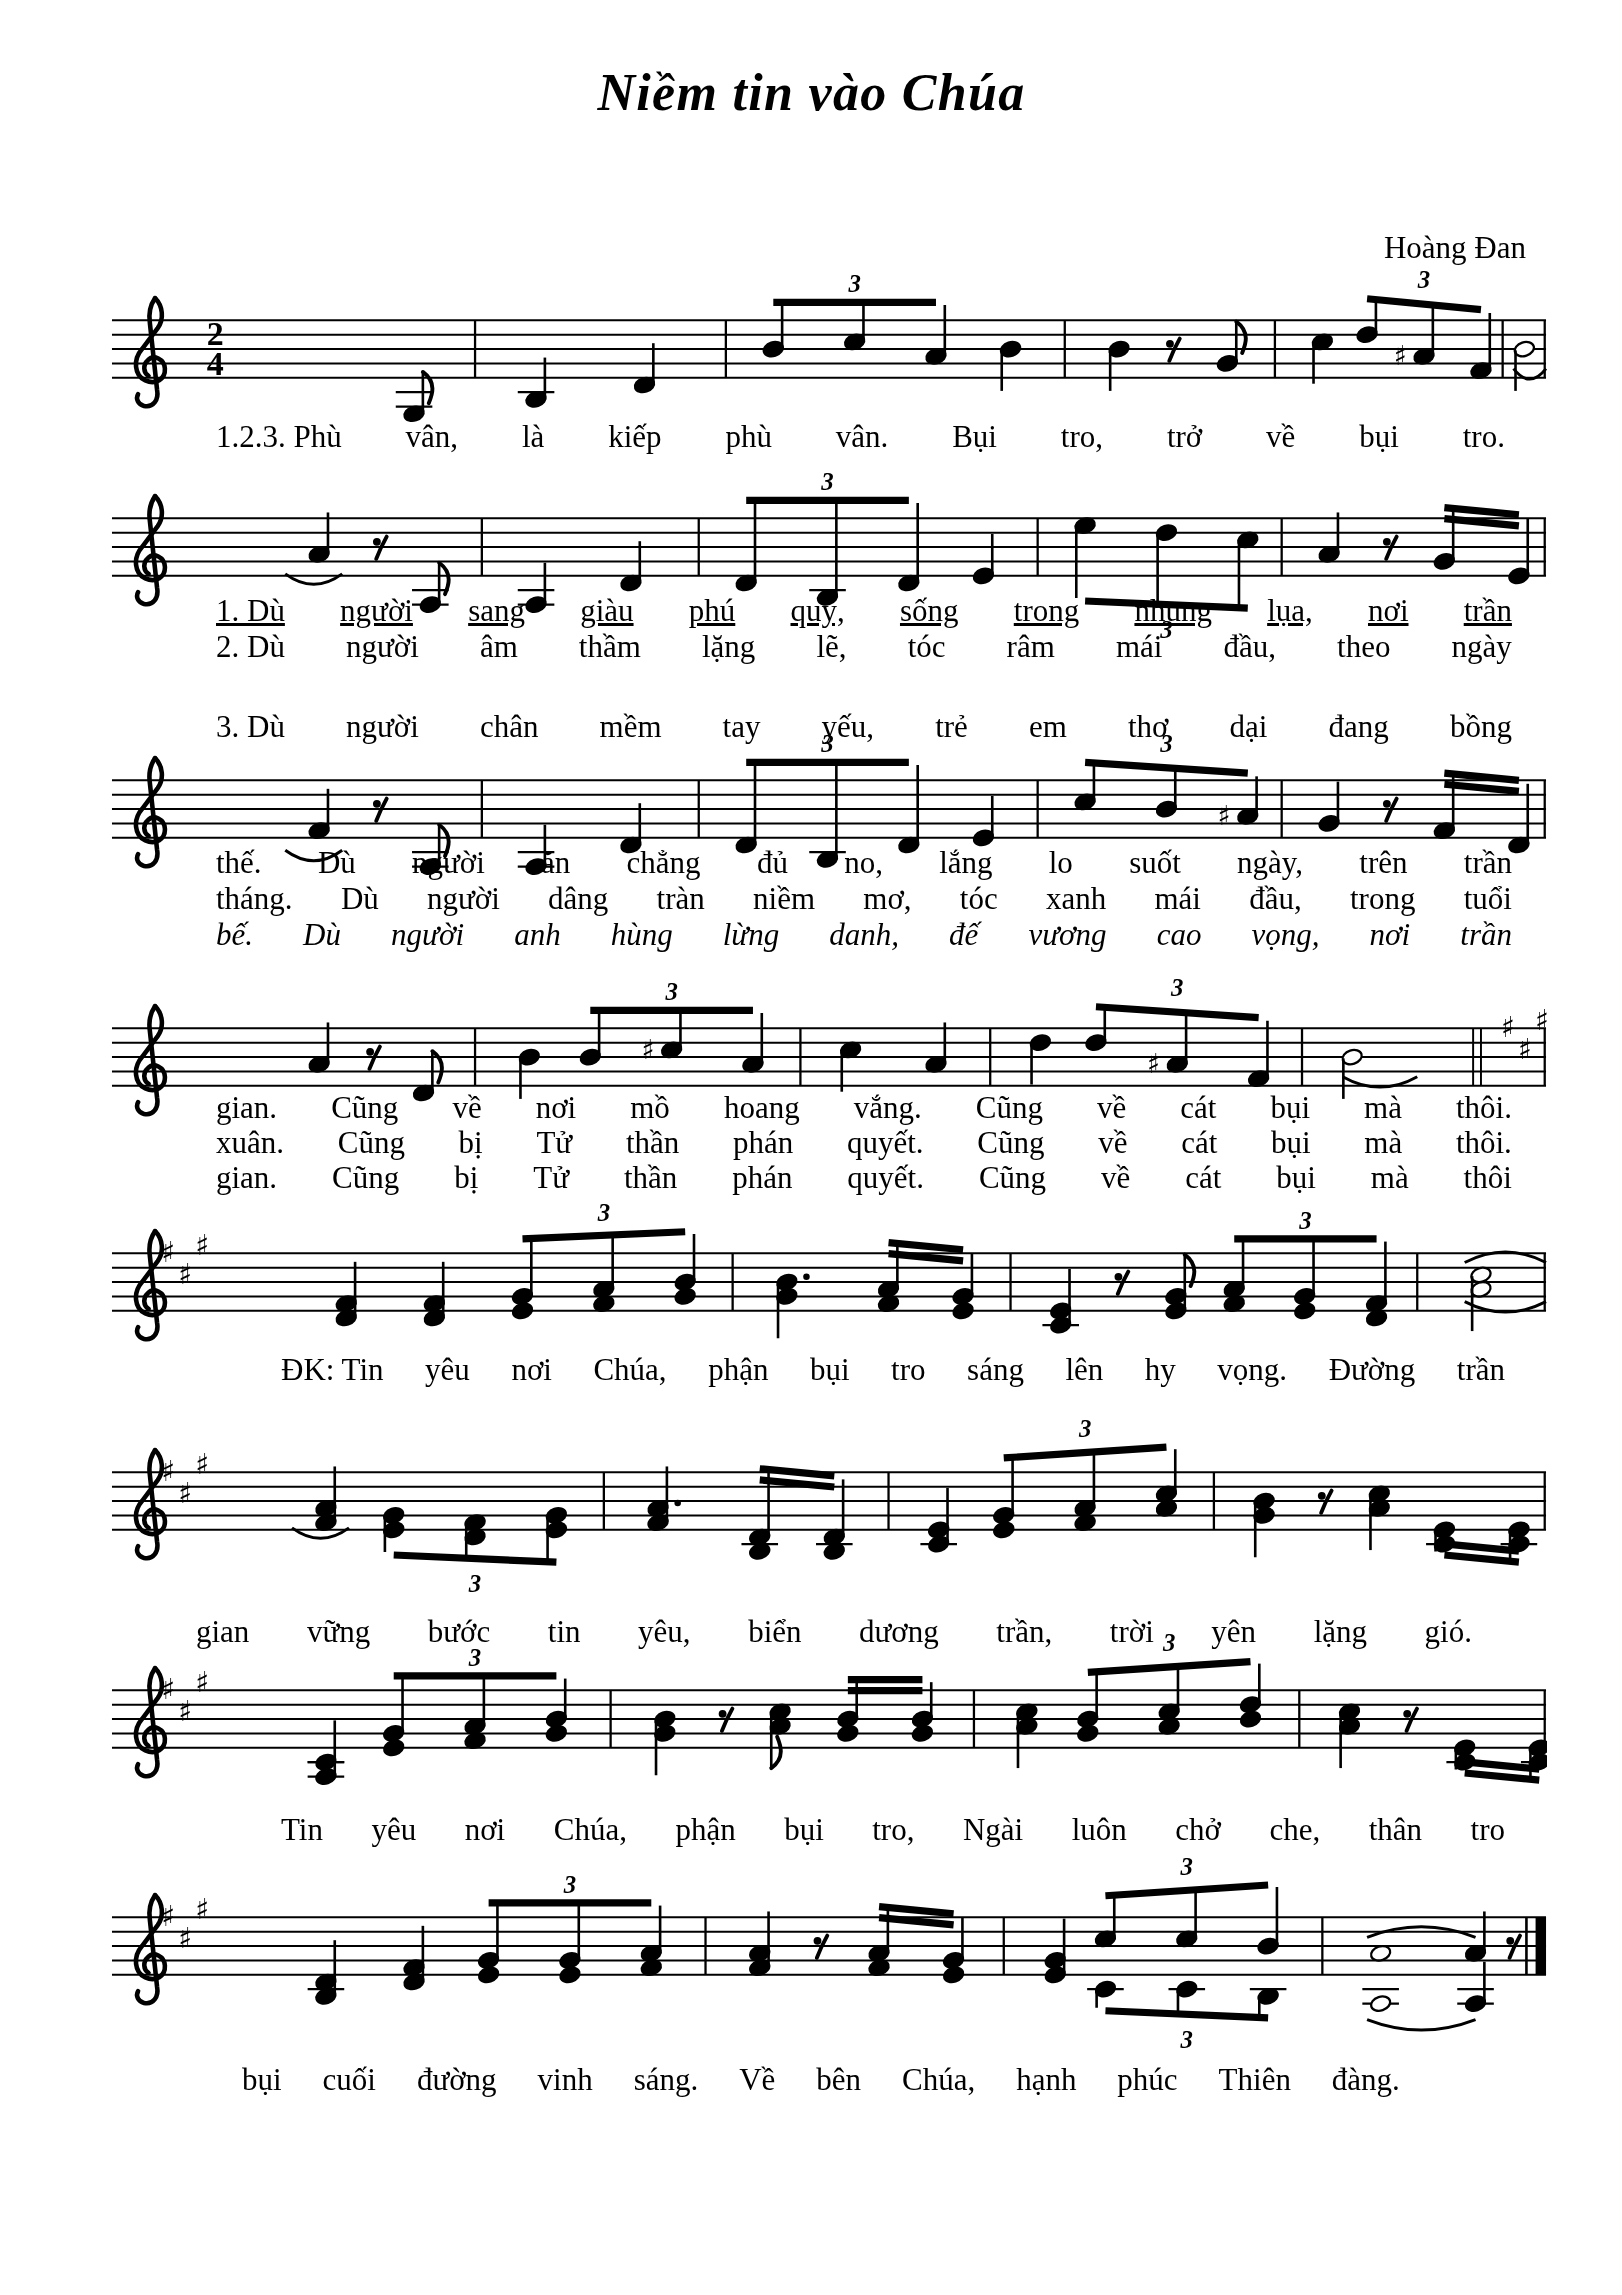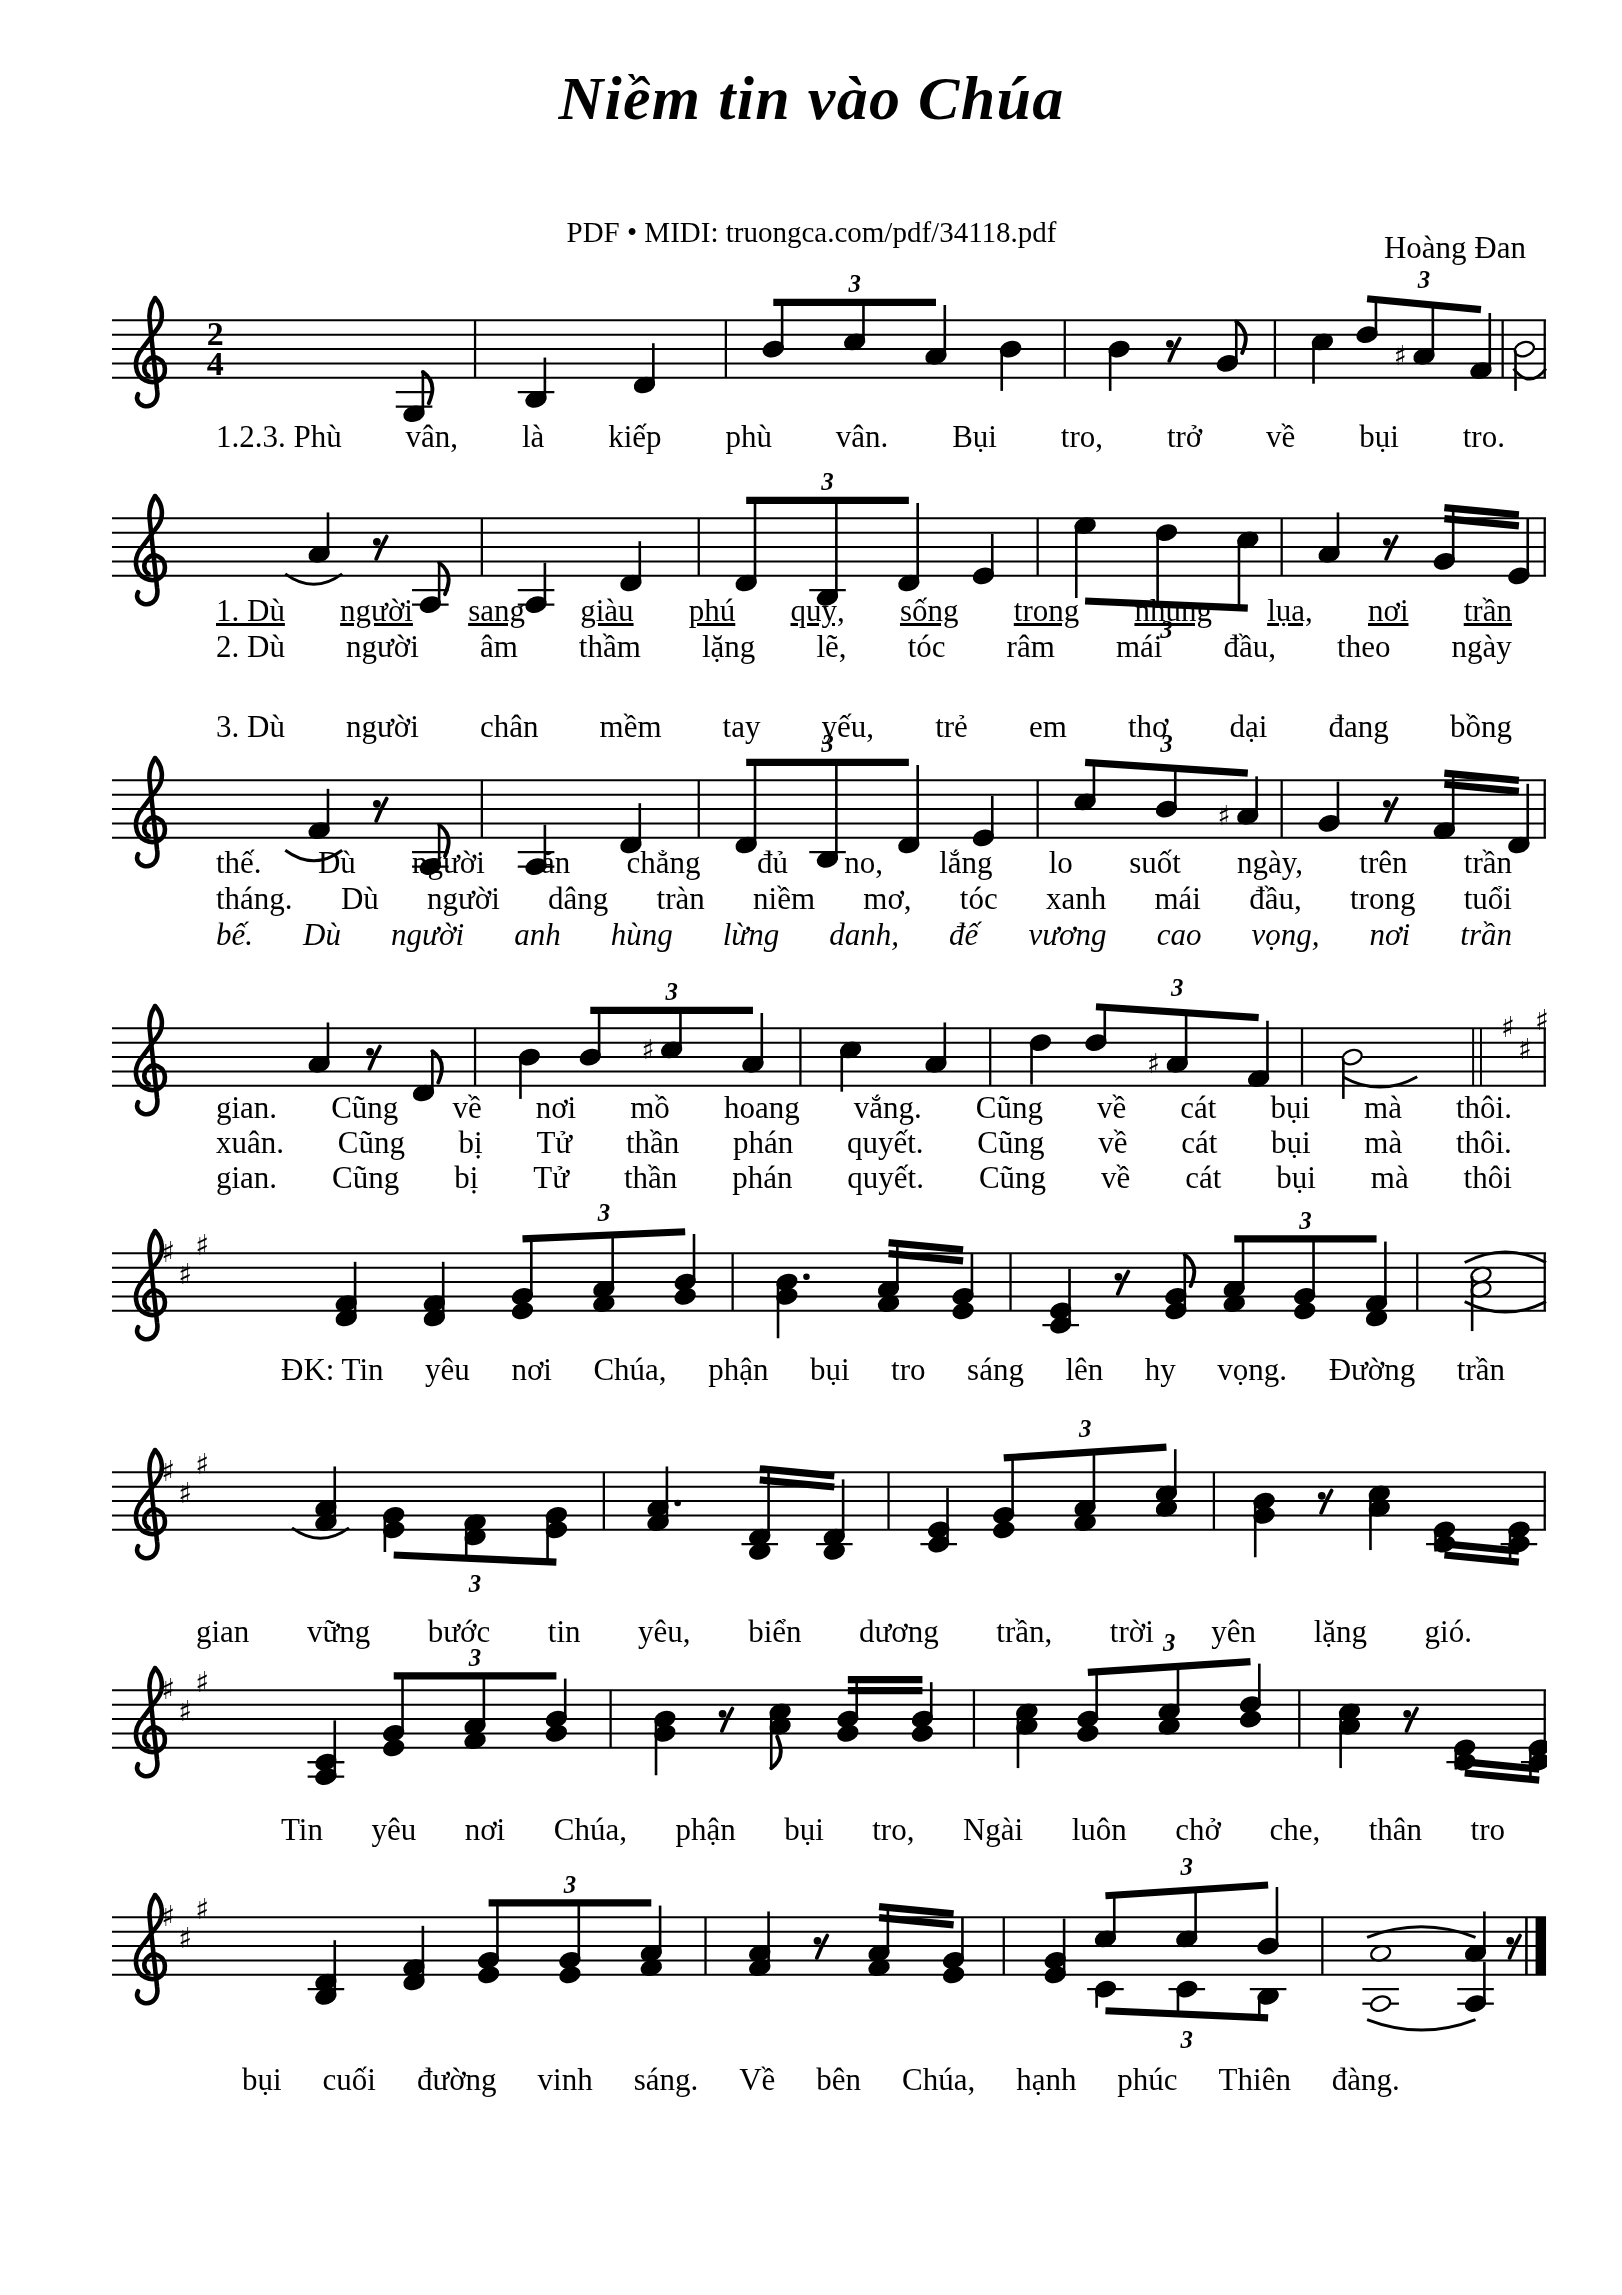--- a/index.html
+++ b/index.html
@@ -1,33 +1,32 @@
 <!DOCTYPE html>
 <html style="font-size:10.5px"><head>
 <meta charset="utf-8">
 <style>
   html,body{margin:0;padding:0;background:#888;}
   .page{position:relative;width:1623px;height:2295px;background:#ffffff;
         font-family:"Liberation Serif", serif;color:#000;overflow:hidden;}
   .title{position:absolute;top:63px;left:0;width:100%;text-align:center;
-         font-size:62px;font-weight:bold;font-style:italic;letter-spacing:1.3px;}
+         font-size:52px;font-weight:bold;font-style:italic;letter-spacing:1.3px;}
   .subtitle{position:absolute;top:216px;left:0;width:100%;text-align:center;font-size:29px;}
   .author{position:absolute;top:230px;right:97px;font-size:31px;}
   .system{position:absolute;left:111px;width:1436px;height:196px;}
   .lyric-row{position:absolute;display:flex;justify-content:space-between;
              font-size:31px;line-height:1.1;white-space:nowrap;}
   .lyric-row .word{display:inline-block;}
   svg{display:block;}
 </style>
 </head>
 <body>
 
 <div class="page">
   <div class="title">Niềm tin vào Chúa</div>
-  <div class="subtitle">PDF • MIDI: truongca.com/pdf/34118.pdf</div>
   <div class="author">Hoàng Đan</div>
   <div id="score">
       <div class="system" style="top: 255px;">
         <svg width="1436" height="196" viewBox="0 -100 2195 300">
           <line x1="0" y1="0" x2="2195" y2="0" stroke="#000000" stroke-width="3"></line>
           <line x1="0" y1="22" x2="2195" y2="22" stroke="#000000" stroke-width="3"></line>
           <line x1="0" y1="44" x2="2195" y2="44" stroke="#000000" stroke-width="3"></line>
           <line x1="0" y1="66" x2="2195" y2="66" stroke="#000000" stroke-width="3"></line>
           <line x1="0" y1="88" x2="2195" y2="88" stroke="#000000" stroke-width="3"></line>
           <g fill="none" stroke="#000000" stroke-width="7" stroke-linecap="round" transform="translate(26,0)">

